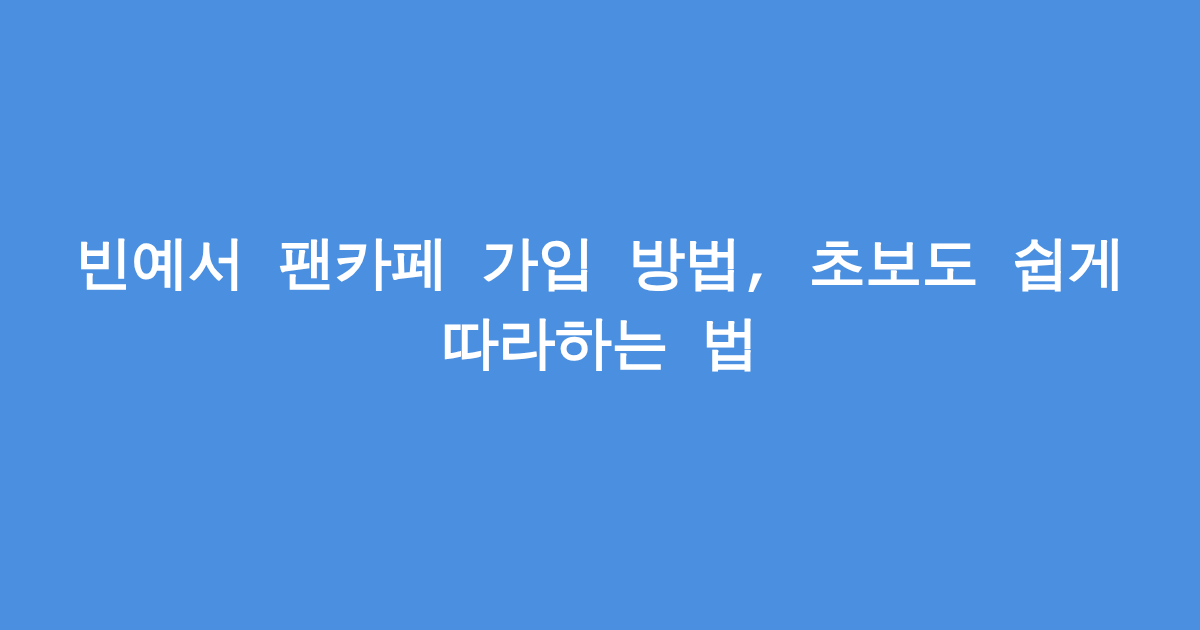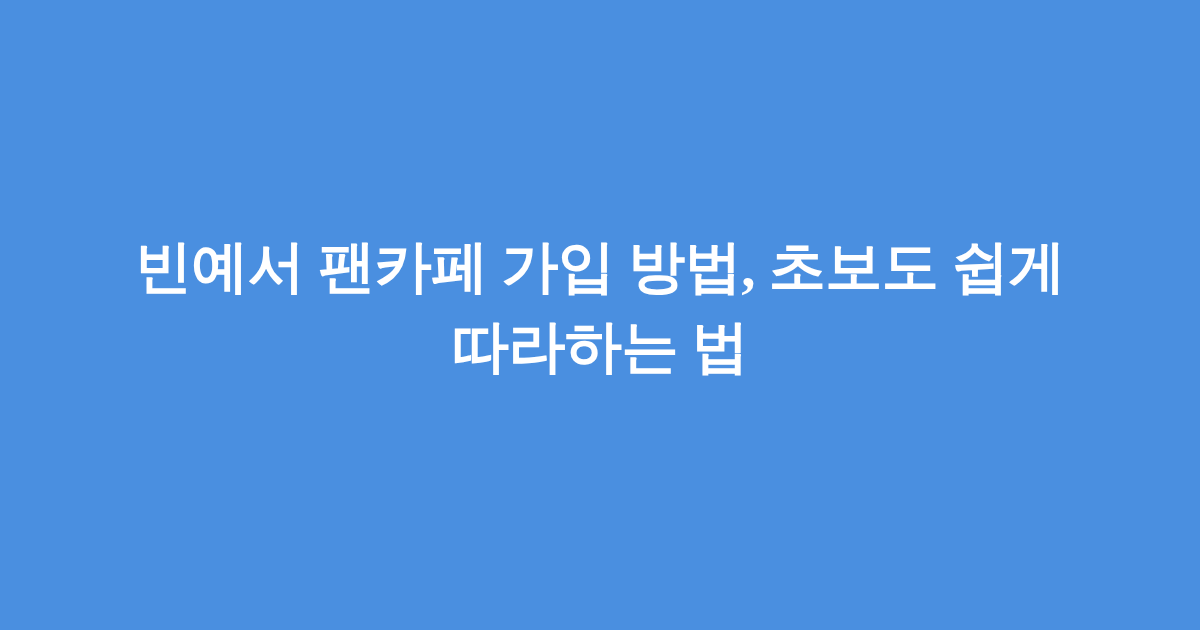--- a/index.html
+++ b/index.html
@@ -37,21 +37,21 @@
     margin: 0;
     
     transform: translateY(-8px);
     text-align: center;
   }
 
   .og-title {
     margin: 0;
     padding: 0;
     color: #ffffff;
-    font-family: Liberation Serif, serif;
+    font-family: Liberation Mono, monospace;
     font-size: 57px;
     font-weight: 700;
     line-height: 80px;
     letter-spacing: -0.5px;
     word-break: keep-all;
     white-space: pre-line;
     text-align: center;
   }
 </style>
 </head>

